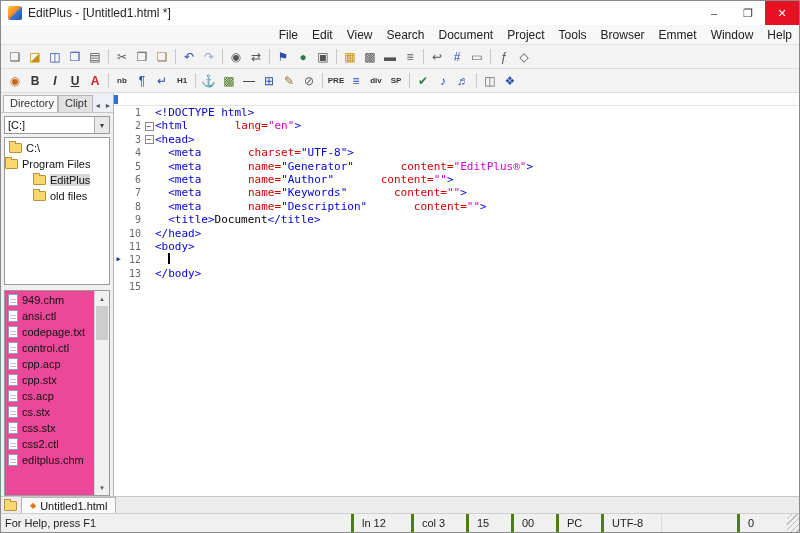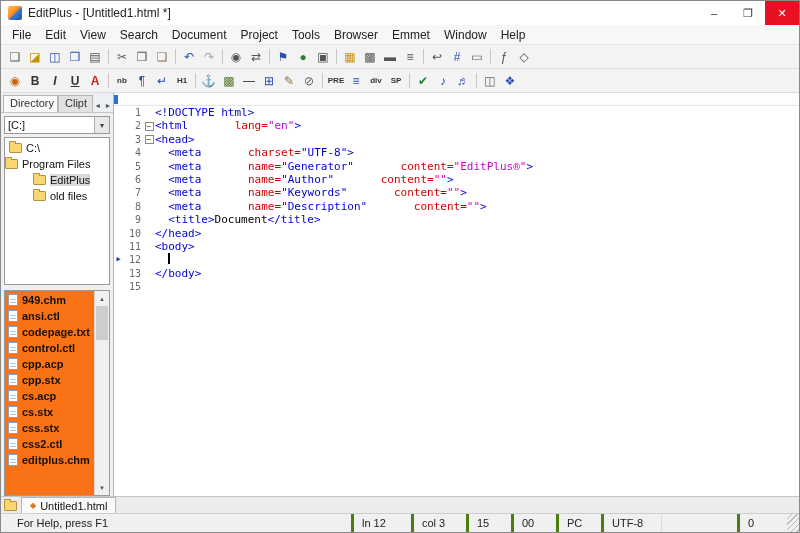--- a/index.html
+++ b/index.html
@@ -9,21 +9,21 @@
 
   
   .titlebar { height:24px; background:#ffffff; display:flex; align-items:center; flex:none; }
   .app-icon { width:14px; height:14px; margin:0 6px 0 7px; border-radius:2px;
     background:linear-gradient(135deg,#ffc04d 0%,#ff8c1a 45%,#3a79d6 55%,#1b4fae 100%); flex:none; }
   .title-text { font-size:12px; color:#222; flex:1; white-space:nowrap; overflow:hidden; }
   .winbtn { width:34px; height:24px; display:flex; align-items:center; justify-content:center; font-size:11px; color:#333; flex:none; }
   .winbtn.close { background:#e81123; color:#fff; }
 
   
-  .menubar { height:20px; background:#f7f7f7; border-bottom:1px solid #e3e3e3; display:flex; align-items:center; padding-left:4px; flex:none; }
+  .menubar { height:20px; background:#f7f7f7; border-bottom:1px solid #e3e3e3; display:flex; align-items:center; padding-left:4px; flex:none;justify-content:flex-end; }
   .menu-item { padding:2px 7px; font-size:12px; color:#222; cursor:default; }
 
   
   .toolbar { height:24px; background:#f3f3f3; border-bottom:1px solid #dcdcdc; display:flex; align-items:center; padding:0 4px; flex:none; overflow:hidden; }
   .tbtn { width:20px; height:20px; display:flex; align-items:center; justify-content:center; font-size:12px; flex:none; cursor:default; }
   .tsep { width:1px; height:15px; background:#c8c8c8; margin:0 3px; flex:none; }
   .kb { font-weight:bold; } .ki { font-style:italic; font-weight:bold; } .ku { text-decoration:underline; font-weight:bold; }
   .ks { font-size:8px; font-weight:bold; letter-spacing:0; }
 
   
@@ -37,21 +37,21 @@
   .tab-arrow { width:11px; height:14px; font-size:7px; color:#555; display:flex; align-items:center; justify-content:center; }
   .combo { margin:3px; height:18px; flex:none; background:#fff; border:1px solid #9a9a9a; display:flex; align-items:center; font-size:11px; }
   .combo .clabel { flex:1; padding-left:3px; white-space:nowrap; overflow:hidden; }
   .combo .carrow { width:15px; height:16px; background:#e9e9e9; border-left:1px solid #b0b0b0; display:flex; align-items:center; justify-content:center; font-size:7px; color:#444; flex:none; }
   .tree { height:148px; flex:none; margin:0 3px; background:#fff; border:1px solid #9a9a9a; overflow:hidden; font-size:11px; padding-top:2px; }
   .tree-row { height:16px; display:flex; align-items:center; gap:4px; white-space:nowrap; }
   .tree-row.sel .tlabel { background:#d9d9d9; }
   .folder { width:13px; height:10px; position:relative; background:#fbd76f; border:1px solid #b8913d; border-radius:1px; flex:none; }
   .folder::before { content:""; position:absolute; top:-3px; left:-1px; width:5px; height:2px; background:#fbd76f; border:1px solid #b8913d; border-bottom:none; border-radius:1px 1px 0 0; }
   .splitter { height:5px; flex:none; }
-  .filebox { flex:1; min-height:0; margin:0 3px; background:#f97316; border:1px solid #9a9a9a; display:flex;font-weight:bold; }
+  .filebox { flex:1; min-height:0; margin:0 3px; background:#ec4899; border:1px solid #9a9a9a; display:flex; }
   .file-list { flex:1; overflow:hidden; font-size:11px; padding-top:1px; }
   .file-row { height:16px; display:flex; align-items:center; gap:4px; padding-left:3px; white-space:nowrap; }
   .ficon { width:10px; height:12px; background:#fff; border:1px solid #8fa0b5; flex:none;
     background-image:repeating-linear-gradient(#fff 0 2px, #b9c6d8 2px 3px); background-size:6px 10px; background-position:1px 2px; background-repeat:no-repeat; }
   .vscroll { width:15px; flex:none; background:#f0f0f0; border-left:1px solid #d5d5d5; display:flex; flex-direction:column; }
   .sbtn { height:15px; flex:none; display:flex; align-items:center; justify-content:center; font-size:6px; color:#555; background:#f0f0f0; }
   .strack { flex:1; position:relative; }
   .sthumb { position:absolute; top:0; left:1px; right:1px; height:34px; background:#cdcdcd; }
 
   
@@ -71,21 +71,21 @@
 
   
   .doctabs { height:17px; flex:none; background:#ececec; border-top:1px solid #c5c5c5; display:flex; align-items:flex-end; padding-left:3px; gap:4px; }
   .doctabs .folder { margin-bottom:2px; }
   .doctab { height:16px; background:#fafafa; border:1px solid #b5b5b5; border-bottom:none; display:flex; align-items:center; gap:4px; padding:0 8px; font-size:11px; }
   .doctab .dmark { color:#e07820; font-size:8px; }
 
   
   .statusbar { height:19px; flex:none; background:#f0f0f0; border-top:1px solid #cfcfcf; display:flex; align-items:stretch; font-size:11px; color:#222; }
   .sseg { border-left:3px solid #4d7c0f; display:flex; align-items:center; padding:0 8px; white-space:nowrap; }
-  .sseg.first { border-left:none; width:350px; padding-left:16px; }
+  .sseg.first { border-left:none; width:350px; padding-left:4px; }
   .sfill { flex:1; border-left:1px solid #dadada; }
   .grip { width:12px; background:repeating-linear-gradient(135deg,transparent 0 3px,#bbb 3px 4px); }
 </style>
 </head>
 <body>
 
 <div class="app">
 
   <div class="titlebar">
     <div class="app-icon"></div>

